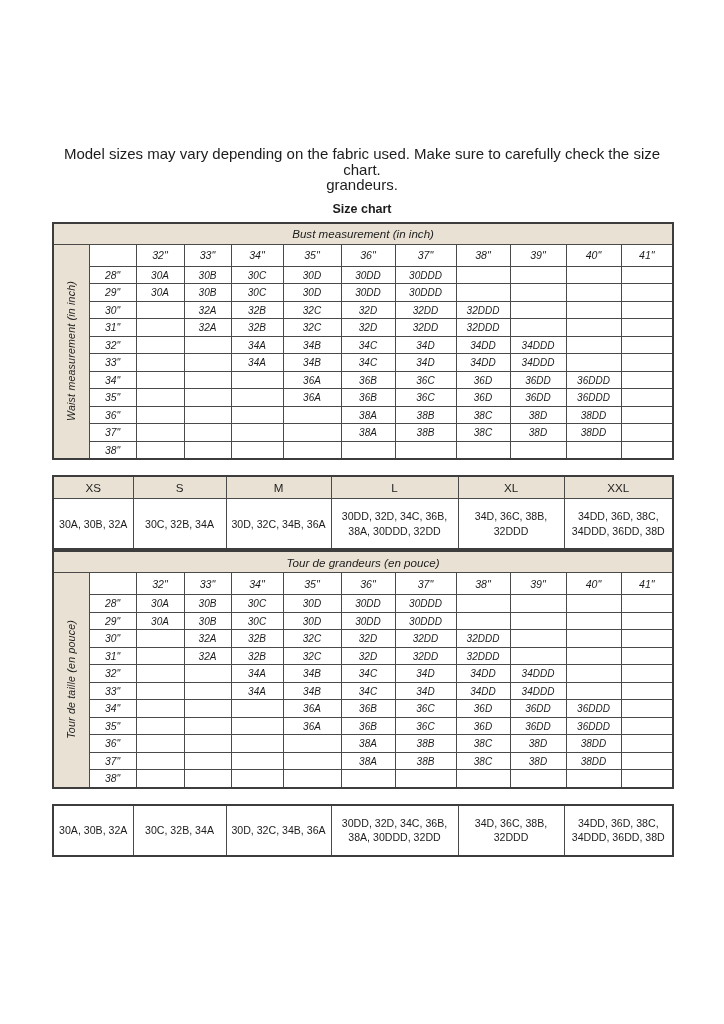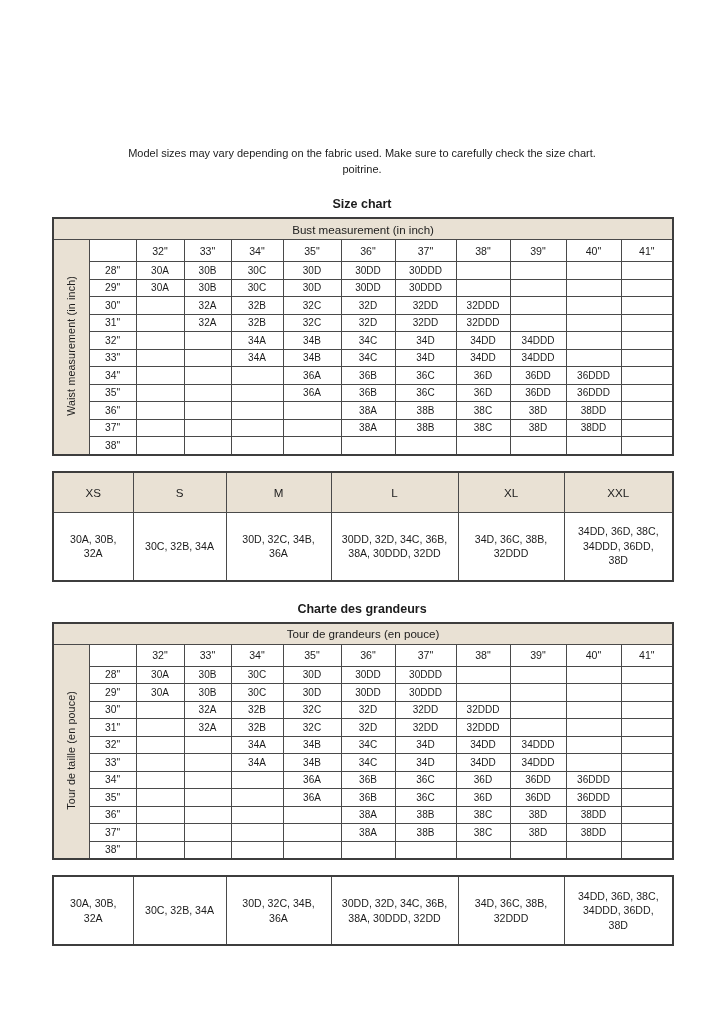--- a/index.html
+++ b/index.html
@@ -4,28 +4,29 @@
 <style>
   html,body { margin:0; padding:0; }
   body {
     width:724px; height:1024px;
     background:#ffffff;
     font-family:"Liberation Sans", sans-serif;
     color:#1c1c1c;
     overflow:hidden;
   }
   .page { width:620px; margin:0 auto; padding-top:146px; }
-  .intro { font-size:11px; line-height:15.6px; text-align:center; }
+  .intro { font-size:15px; line-height:15.6px; text-align:center; }
   .section-title {
     font-size:12.5px; font-weight:bold; text-align:center;
-    margin:20px 0 6px 0;
+    margin:9px 0 6px 0;
   }
   table.grid {
     width:620px; border-collapse:collapse; table-layout:fixed;
     border:2px solid #3d3d3d;
+    font-style:italic;
   }
   table.grid td {
     border:1px solid #4a4a4a;
     text-align:center; vertical-align:middle;
     font-size:10px; padding:0; height:16.5px;
     overflow:hidden; white-space:nowrap;
   }
   table.grid td.bust-header { background:#e9e1d4; font-size:11.6px; height:20px; }
   table.grid td.colhead, table.grid td.corner { height:21px; font-size:10.6px; }
   table.grid td.rowhead { font-size:10.3px; }
@@ -34,34 +35,34 @@
     display:inline-block;
     writing-mode:vertical-rl; transform:rotate(180deg);
     font-size:10.6px; letter-spacing:0.2px; white-space:nowrap;
   }
   table.summary {
     width:620px; border-collapse:collapse; table-layout:fixed;
     border:2px solid #3d3d3d; margin-top:15px;
   }
   table.summary td {
     border:1px solid #4a4a4a; text-align:center; vertical-align:middle;
-    padding:9px;
+    padding:0;
     margin-left:20px;
   }
   table.summary td.shead { background:#e9e1d4; height:21px; font-size:11.6px; }
   table.summary td.sval { height:49px; font-size:10.6px; line-height:14.5px; white-space:pre-line; }
 </style>
 </head>
 <body>
 
 <div class="page">
 
   <div class="intro">
     <div>Model sizes may vary depending on the fabric used. Make sure to carefully check the size chart.</div>
-    <div>poitrine.</div>
+    <div>grandeurs.</div>
   </div>
 
   <div class="section-title">Size chart</div>
   <table class="grid">
     <colgroup>
       <col style="width:36px">
         <col style="width:47px">
         <col style="width:48px">
         <col style="width:47px">
       <col style="width:52px">
@@ -261,21 +262,20 @@
           <td class="sval">30DD, 32D, 34C, 36B,
 38A, 30DDD, 32DD</td>
           <td class="sval">34D, 36C, 38B,
 32DDD</td>
           <td class="sval">34DD, 36D, 38C,
 34DDD, 36DD, 38D</td>
         </tr>
       </tbody>
   </table>
 
-  <div class="section-title">Charte des grandeurs</div>
   <table class="grid">
     <colgroup>
       <col style="width:36px">
         <col style="width:47px">
         <col style="width:48px">
         <col style="width:47px">
       <col style="width:52px">
         <col style="width:58px">
         <col style="width:54px">
         <col style="width:61px">

